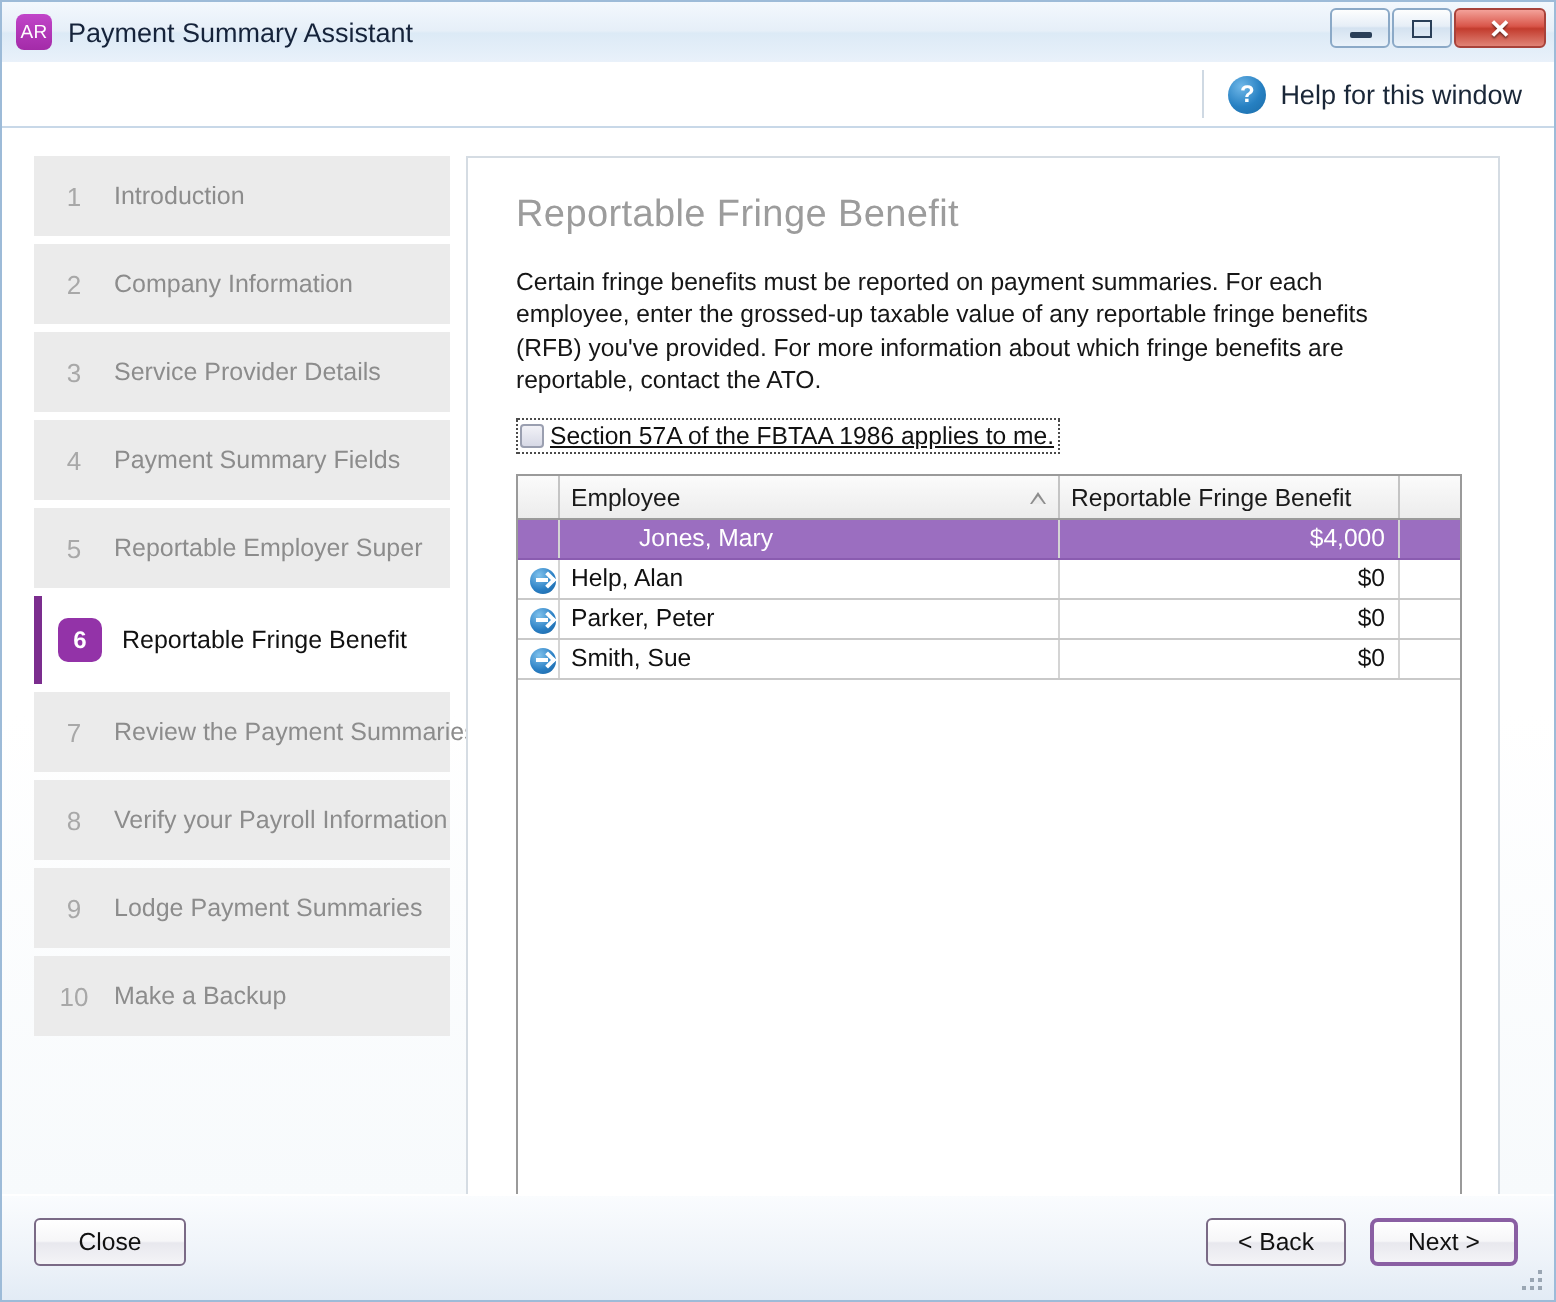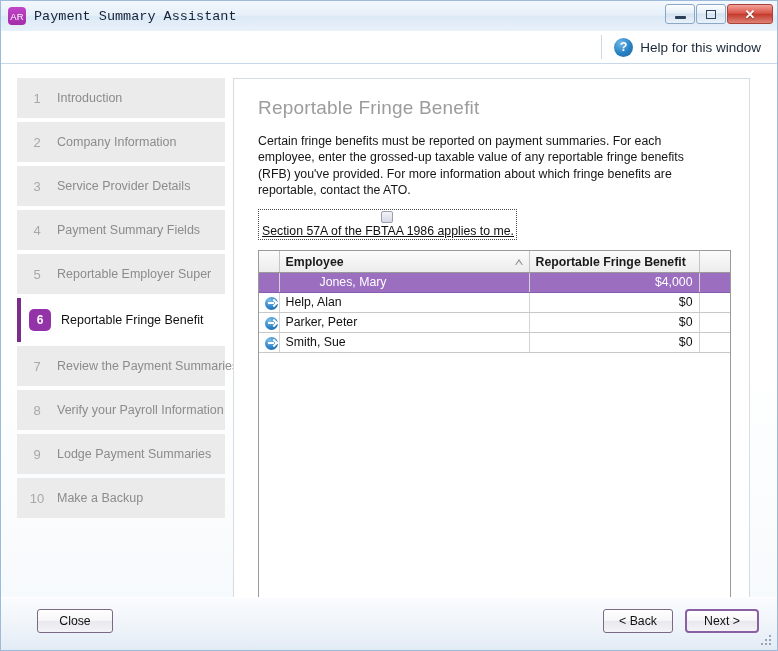--- a/index.html
+++ b/index.html
@@ -50,21 +50,20 @@
     display: flex;
     align-items: center;
     justify-content: center;
     flex: 0 0 auto;
   }
   .title-text {
     margin-left: 8px;
     font-size: 13.5px;
     color: #15233a;
     white-space: nowrap;
-    font-family: Liberation Mono, monospace;
   }
   .win-controls {
     position: absolute;
     right: 4px;
     top: 3px;
     display: flex;
     gap: 1px;
   }
   .wbtn {
     width: 30px; height: 20px;
@@ -228,21 +227,20 @@
   }
 
   
   .cb-row {
     display: inline-flex;
     align-items: center;
     gap: 1px;
     border: 1px dotted #4a4a4a;
     padding: 1px 2px 1px 1px;
     margin-bottom: 10px;
-    flex-direction: column;
   }
   .cb-box {
     width: 12px; height: 12px;
     box-sizing: border-box;
     border: 1px solid #9a9fb0;
     border-radius: 2px;
     background: linear-gradient(180deg,#f2f2f7 0%, #d7d9e6 100%);
     flex: 0 0 12px;
   }
   .cb-label {
@@ -264,21 +262,21 @@
   }
   table.emp {
     width: 100%;
     border-collapse: collapse;
     table-layout: fixed;
   }
   table.emp th {
     background: linear-gradient(180deg,#fbfbfb 0%, #ececec 100%);
     border-right: 1px solid #c4c4c4;
     border-bottom: 1px solid #9a9a9a;
-    font-weight: bold;
+    font-weight: normal;
     font-size: 12.3px;
     color: #1a1a1a;
     text-align: left;
     height: 21px;
     padding: 0 6px;
     box-sizing: border-box;
     position: relative;
   }
   th.col-arrow { width: 20px; padding: 0; }
   th.col-emp   { width: 250px; }
@@ -377,21 +375,21 @@
     box-sizing: border-box;
     border: 1px solid #7a6a86;
     border-radius: 3px;
     background: linear-gradient(180deg,#ffffff 0%, #f6f6f8 48%, #e8e8ee 52%, #f4f4f7 100%);
     font-size: 12.3px;
     font-family: "Liberation Sans", sans-serif;
     color: #111;
     cursor: default;
     padding: 0 8px;
   }
-  #btn-close { left: 36px; width: 76px; }
+  #btn-close { left: 16px; width: 76px; }
   #btn-back  { right: 104px; width: 68px; margin-left: 12px; }
   #btn-next  {
     right: 18px;
     width: 74px;
     border: 2px solid #8a5fa3;
     border-radius: 4px;
   }
   .grip {
     position: absolute;
     right: 4px;

